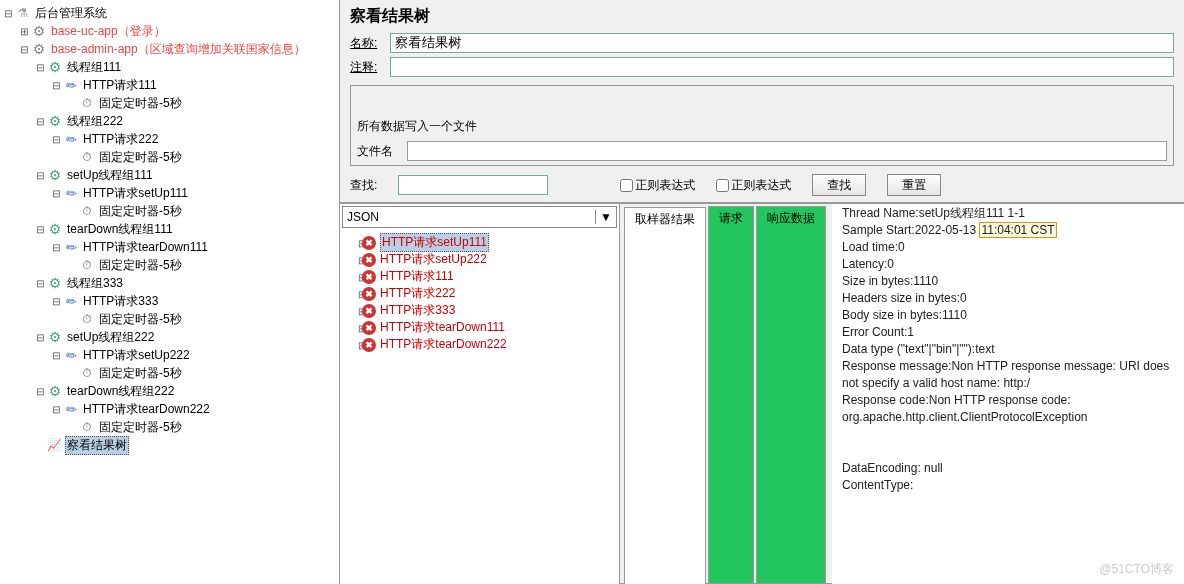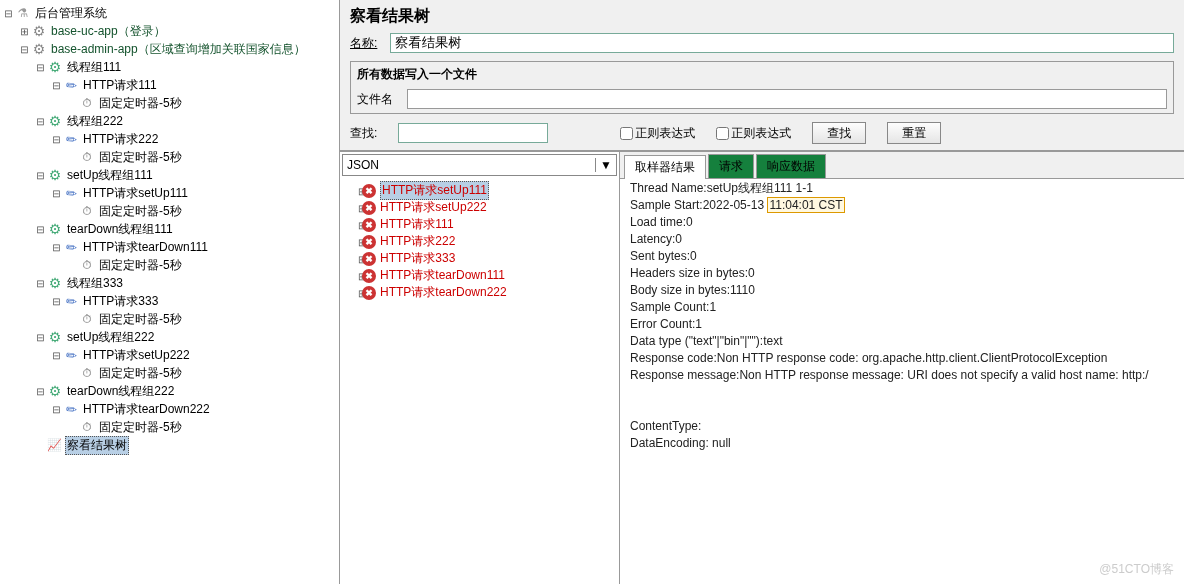--- a/index.html
+++ b/index.html
@@ -4,56 +4,56 @@
 <style>
 * { box-sizing: border-box; margin: 0; padding: 0; }
 body { font-family: "Microsoft YaHei", Arial, sans-serif; font-size: 12px; background: #f0f0f0; color: #000; overflow: hidden; }
 .main { display: flex; width: 1184px; height: 584px; }
 .left-panel { width: 340px; background: #fff; border-right: 1px solid #999; overflow: auto; padding: 4px; }
 .right-panel { flex: 1; display: flex; flex-direction: column; background: #f0f0f0; }
 .tree-node { display: flex; align-items: center; height: 18px; padding: 1px 0; cursor: pointer; white-space: nowrap; }
 .tree-node .toggle { width: 9px; height: 9px; display: inline-flex; align-items: center; justify-content: center; margin-right: 2px; }
 .tree-node .icon { width: 16px; height: 16px; display: inline-flex; align-items: center; justify-content: center; margin-right: 2px; }
 .tree-node .label { padding: 0 2px; }
-.tree-node .label.grey { color: #14532d; }
+.tree-node .label.grey { color: #ef4444; }
 .tree-node .label.selected { background: #b8cfe5; border: 1px dotted #555; padding: 0 1px; }
 .indent { display: inline-block; }
 .toggle-icon { font-size: 10px; color: #555; }
 .gear { color: #888; font-size: 14px; }
 .gear.active { color: #4a7; }
 .flask { color: #999; font-size: 12px; }
 .http-icon { color: #4a75c5; font-size: 13px; transform: rotate(-40deg); display: inline-block; }
 .timer-icon { color: #666; font-size: 12px; }
 .result-icon { color: #c86; font-size: 12px; }
 .title-bar { font-size: 16px; font-weight: bold; padding: 6px 10px 4px 10px; }
 .form-row { display: flex; align-items: center; margin: 2px 10px; }
 .form-label { width: 40px; text-align: left; padding-right: 4px; text-decoration: underline; }
 .form-input { flex: 1; height: 20px; border: 1px solid #7a9; background: #fff; padding: 0 4px; }
 .form-input.plain { border: 1px solid #999; }
 .section { border: 1px solid #999; margin: 6px 10px 2px 10px; padding: 4px 6px; }
-.section-title { font-weight: bold; margin-bottom: 2px; }
+.section-title { font-weight: normal; margin-bottom: 2px; margin-top: 28px; }
 .file-row { display: flex; align-items: center; margin-top: 6px; }
 .file-label { width: 50px; }
 .search-bar { display: flex; align-items: center; padding: 6px 10px; background: #f0f0f0; border-bottom: 1px solid #999; gap: 21px; }
 .search-bar label { display: flex; align-items: center; gap: 2px; }
 .search-input { width: 150px; height: 20px; border: 1px solid #7a9; }
 .btn { height: 22px; padding: 0 14px; background: linear-gradient(#fdfdfd, #e5e5e5); border: 1px solid #888; cursor: pointer; font-size: 12px; }
 .results-area { flex: 1; display: flex; border-top: 1px solid #999; min-height: 0; }
 .results-left { width: 280px; display: flex; flex-direction: column; border-right: 1px solid #999; background: #fff; }
 .dropdown { height: 22px; border: 1px solid #888; background: #fff; display: flex; align-items: center; justify-content: space-between; padding: 0 4px; margin: 2px; }
 .dropdown-arrow { border-left: 1px solid #888; padding-left: 4px; }
 .results-tree { flex: 1; overflow: auto; padding: 4px; }
 .result-item { display: flex; align-items: center; height: 17px; padding: 0 2px; cursor: pointer; }
 .result-item .ri-toggle { width: 16px; }
 .result-item .ri-icon { width: 14px; height: 14px; border-radius: 50%; background: #c33; color: #fff; display: inline-flex; align-items: center; justify-content: center; font-size: 9px; font-weight: bold; margin-right: 4px; }
 .result-item .ri-label { color: #c00; }
 .result-item.selected .ri-label { background: #b8cfe5; border: 1px dotted #555; padding: 0 1px; }
-.results-right { flex: 1; display: flex; flex-direction: column; background: #fff; }
+.results-right { flex: 1; display: flex; flex-direction: row; background: #fff; }
 .tabs { display: flex; border-bottom: 1px solid #999; background: #f0f0f0; padding: 2px 4px 0 4px; }
-.tab { padding: 3px 10px; border: 1px solid #999; border-bottom: none; background: #15803d; margin-right: 2px; cursor: pointer; }
+.tab { padding: 3px 10px; border: 1px solid #999; border-bottom: none; background: #22c55e; margin-right: 2px; cursor: pointer; }
 .tab.active { background: #fff; position: relative; top: 1px; }
 .detail-content { flex: 1; overflow: auto; padding: 1px 10px; line-height: 17px; color: #222; }
 .highlight { border: 1px solid #d90; background: #fff8e0; padding: 0 1px; }
 .watermark { position: absolute; right: 10px; bottom: 6px; color: #ccc; font-size: 12px; }
 input[type=checkbox] { margin: 0; }
 </style>
 </head>
 <body>
 
 <div class="main">
@@ -302,20 +302,24 @@
         </span>
         <span class="label selected">察看结果树</span>
       </div>
   </div>
 
   <div class="right-panel">
     <div class="title-bar">察看结果树</div>
     <div class="form-row">
       <div class="form-label">名称:</div>
       <input class="form-input" value="察看结果树" style="">
+    </div>
+    <div class="form-row">
+      <div class="form-label">注释:</div>
+      <input class="form-input" style="">
     </div>
     <div class="section">
       <div class="section-title">所有数据写入一个文件</div>
       <div class="file-row">
         <div class="file-label">文件名</div>
         <input class="form-input plain" style="">
       </div>
     </div>
 
     <div class="search-bar">
@@ -382,30 +386,29 @@
         <div class="tabs">
           <div class="tab active">取样器结果</div>
           <div class="tab">请求</div>
           <div class="tab">响应数据</div>
         </div>
         <div class="detail-content">
           <div>Thread Name:setUp线程组111 1-1</div>
           <div><span>Sample Start:2022-05-13 </span><span class="highlight">11:04:01 CST</span></div>
           <div>Load time:0</div>
           <div>Latency:0</div>
-          <div>Sent bytes:0</div>
+          <div>Size in bytes:1110</div>
           <div>Headers size in bytes:0</div>
           <div>Body size in bytes:1110</div>
-          <div>Sample Count:1</div>
           <div>Error Count:1</div>
           <div>Data type ("text"|"bin"|""):text</div>
+          <div>Response message:Non HTTP response message: URI does not specify a valid host name: http:/</div>
           <div>Response code:Non HTTP response code: org.apache.http.client.ClientProtocolException</div>
-          <div>Response message:Non HTTP response message: URI does not specify a valid host name: http:/</div>
           <div>&nbsp;</div>
           <div>&nbsp;</div>
+          <div>DataEncoding: null</div>
           <div>ContentType:</div>
-          <div>DataEncoding: null</div>
         </div>
       </div>
     </div>
   </div>
 </div>
 <div class="watermark">@51CTO博客</div>
 
 </body></html>

